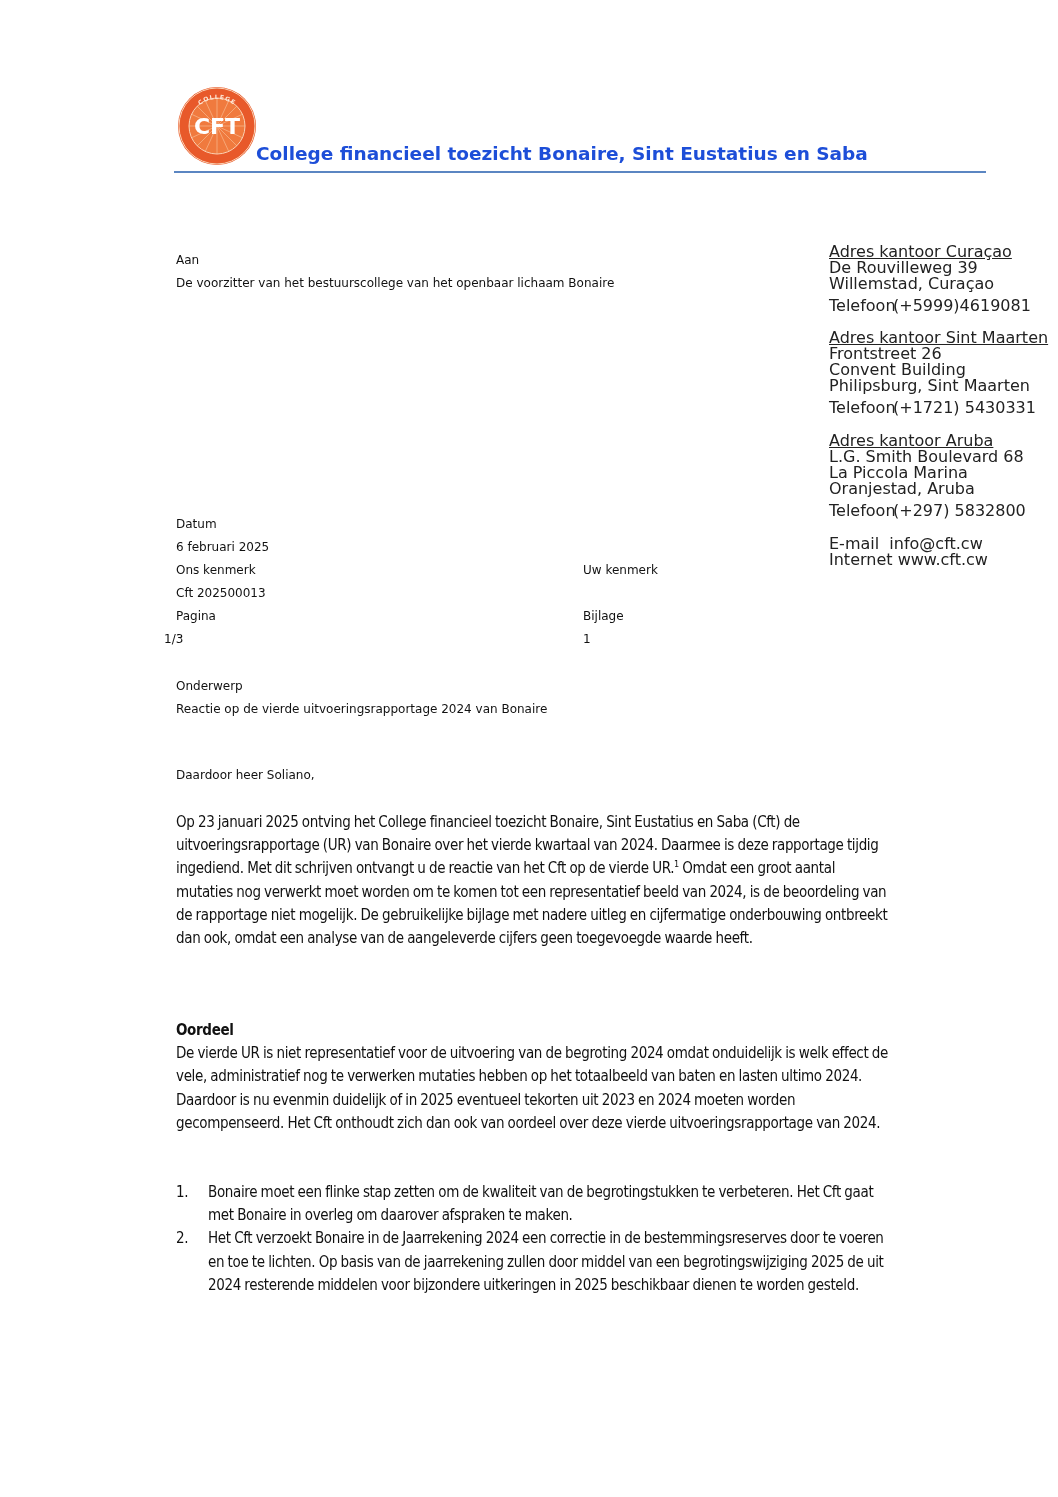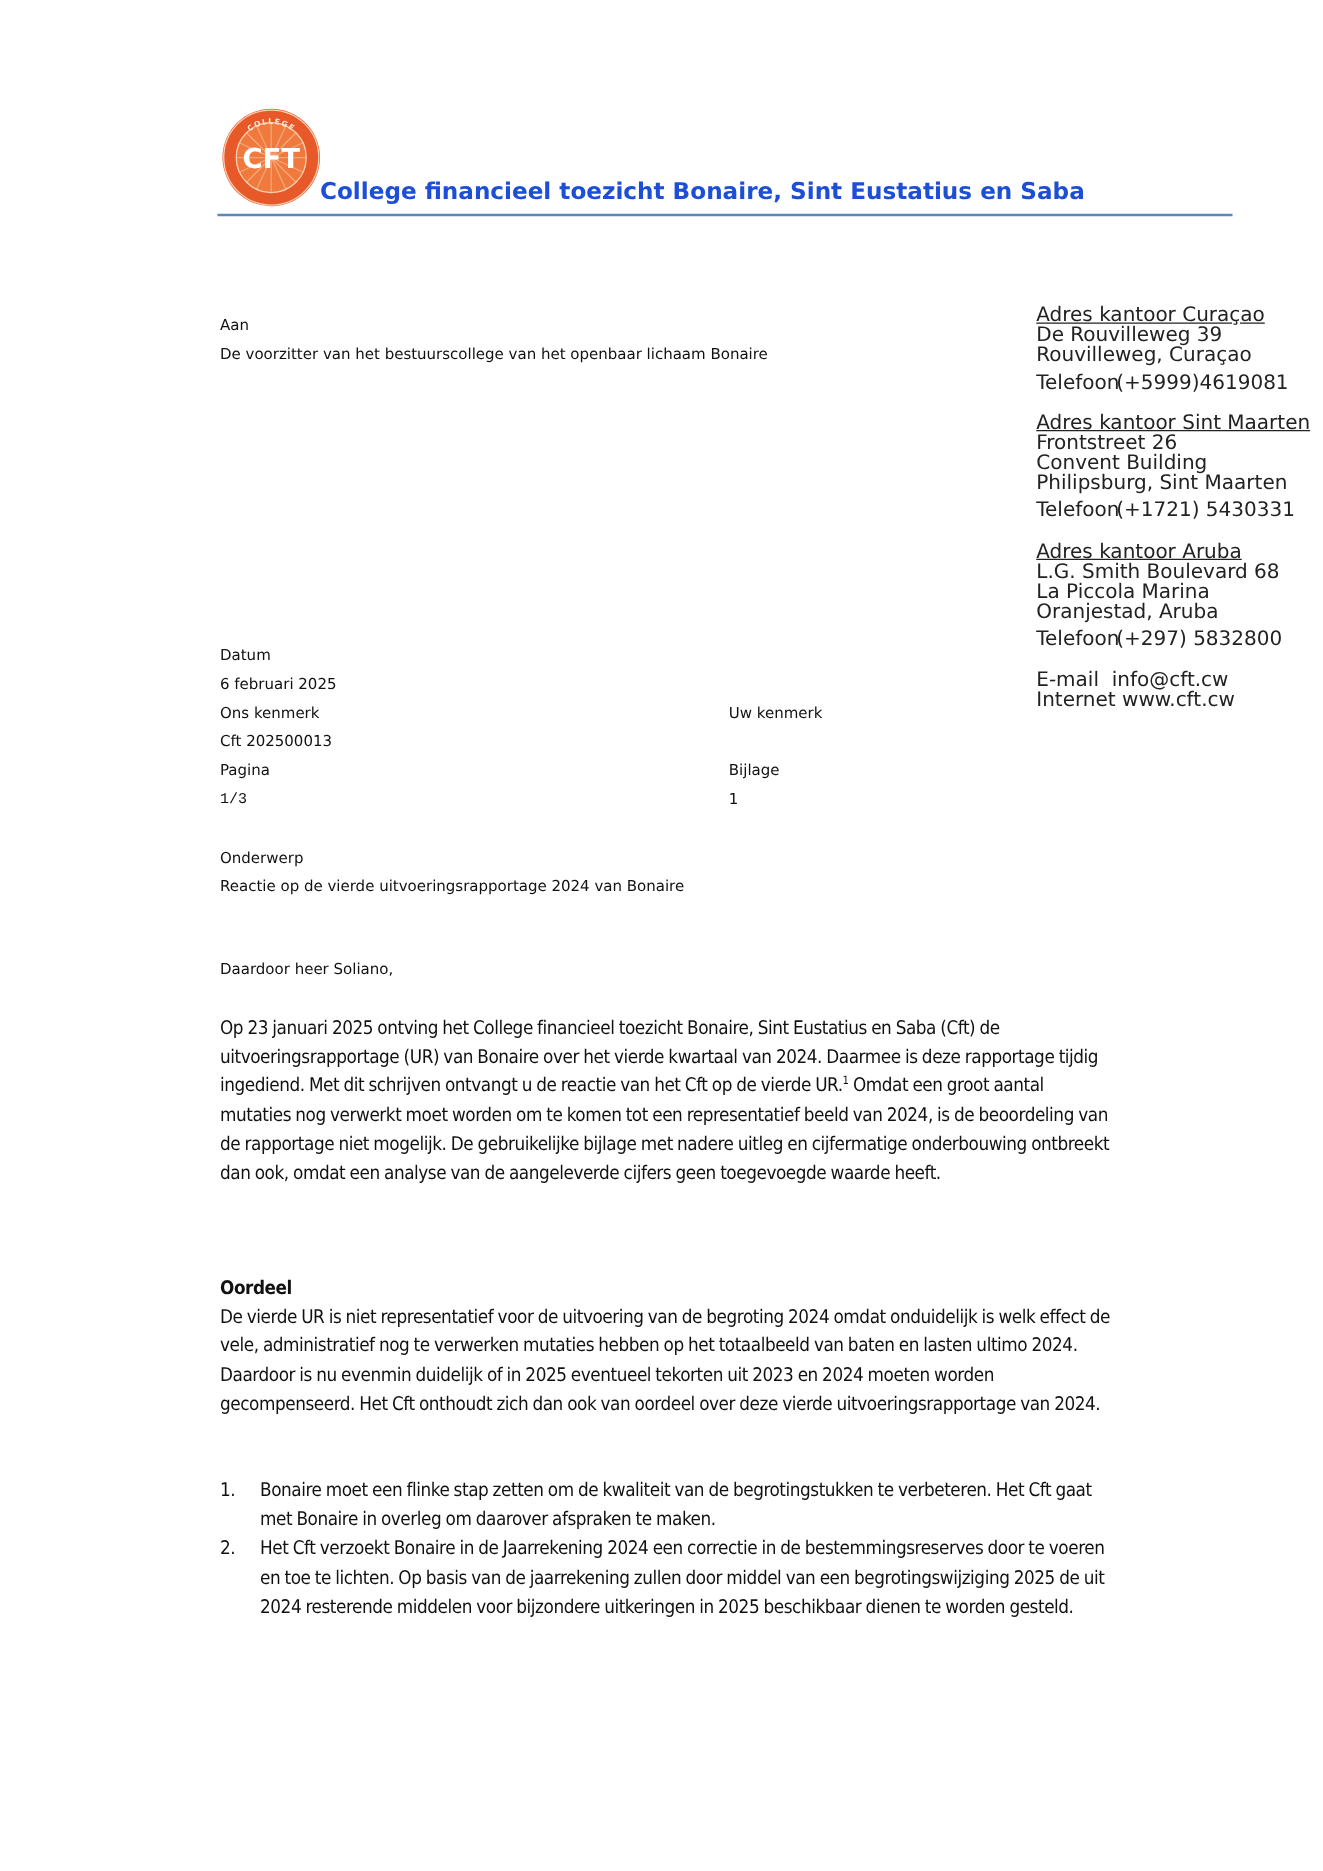--- a/index.html
+++ b/index.html
@@ -51,21 +51,21 @@
 </div>
 <div class="abs org-title">College financieel toezicht Bonaire, Sint Eustatius en Saba</div>
 <div class="abs header-rule"></div>
 
 <div class="abs t16" style="left:176px; top:249px;">Aan</div>
 <div class="abs t16" style="left:176px; top:272px;">De voorzitter van het bestuurscollege van het openbaar lichaam Bonaire</div>
 
 <div class="abs side" style="top:244px;">
   <div class="line"><u>Adres kantoor Curaçao</u></div>
   <div class="line">De Rouvilleweg 39</div>
-  <div class="line">Rouvilleweg, Curaçao</div>
+  <div class="line">Willemstad, Curaçao</div>
   <div class="line" style="margin-top:6px;"><span class="tel-label">Telefoon</span><span>(+5999)4619081</span></div>
 </div>
 <div class="abs side" style="top:330px;">
   <div class="line"><u>Adres kantoor Sint Maarten</u></div>
   <div class="line">Frontstreet 26</div>
   <div class="line">Convent Building</div>
   <div class="line">Philipsburg, Sint Maarten</div>
   <div class="line" style="margin-top:6px;"><span class="tel-label">Telefoon</span><span>(+1721) 5430331</span></div>
 </div>
 <div class="abs side" style="top:433px;">
@@ -78,21 +78,21 @@
 <div class="abs side" style="top:536px;">
   <div class="line"><span>E-mail</span>&nbsp;&nbsp;<span>info@cft.cw</span></div>
   <div class="line"><span>Internet</span> <span>www.cft.cw</span></div>
 </div>
 
 <div class="abs t16" style="left:176px; top:513px;">Datum</div>
 <div class="abs t16" style="left:176px; top:536px;">6 februari 2025</div>
 <div class="abs t16" style="left:176px; top:559px;">Ons kenmerk</div>
 <div class="abs t16" style="left:176px; top:582px;">Cft 202500013</div>
 <div class="abs t16" style="left:176px; top:605px;">Pagina</div>
-<div class="abs t16" style="left:176px; top:628px;font-family:Liberation Mono, monospace;">1/3</div>
+<div class="abs t16" style="left:164px; top:628px;">1/3</div>
 <div class="abs t16" style="left:583px; top:559px;">Uw kenmerk</div>
 <div class="abs t16" style="left:583px; top:582px;"></div>
 <div class="abs t16" style="left:583px; top:605px;">Bijlage</div>
 <div class="abs t16" style="left:583px; top:628px;">1</div>
 
 <div class="abs t16" style="left:176px; top:675px;">Onderwerp</div>
 <div class="abs t16" style="left:176px; top:698px;">Reactie op de vierde uitvoeringsrapportage 2024 van Bonaire</div>
 
 <div class="abs t16" style="left:176px; top:764px;">Daardoor heer Soliano,</div>
 

